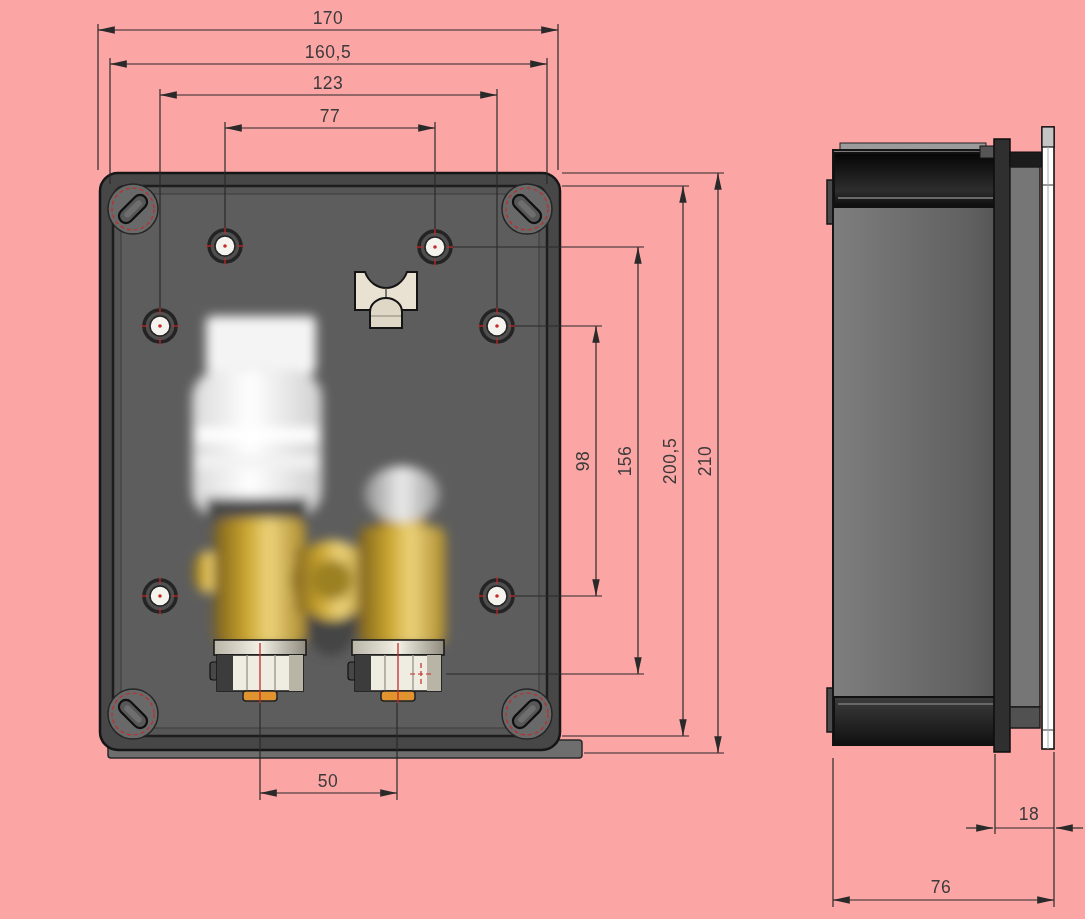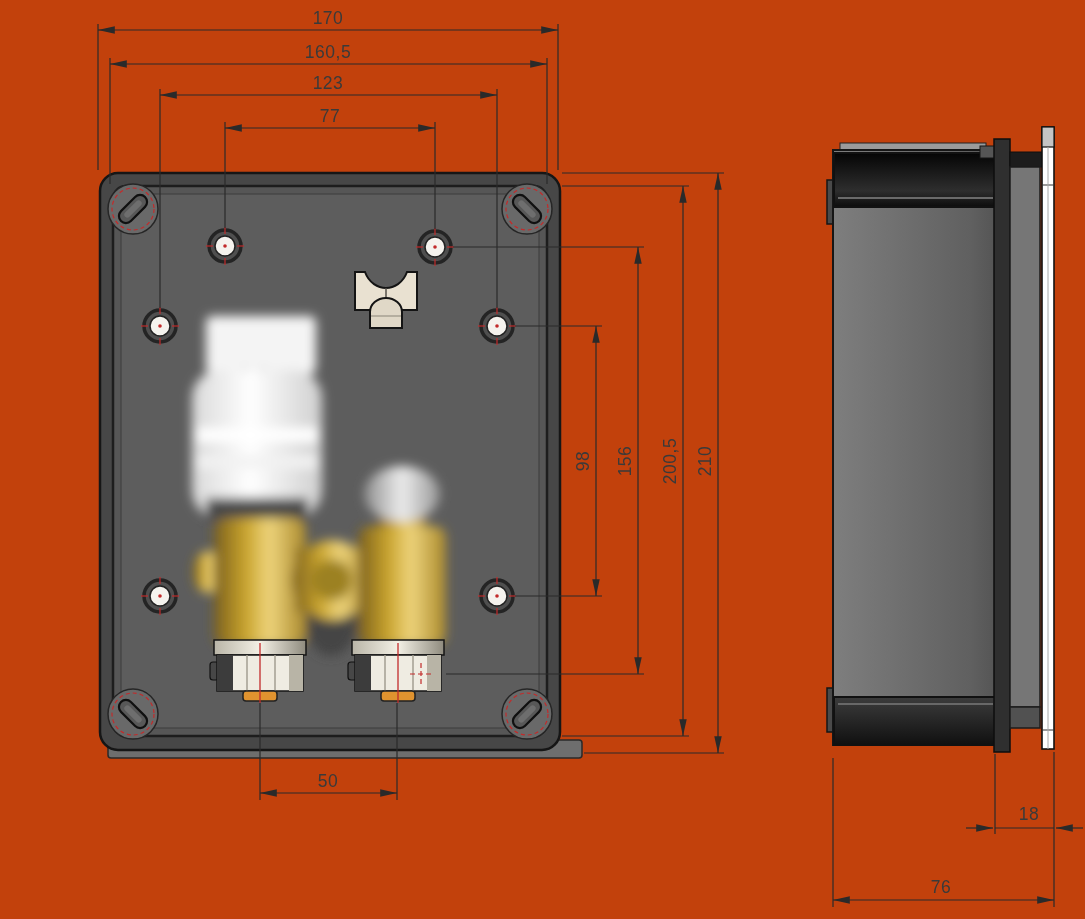--- a/index.html
+++ b/index.html
@@ -1,16 +1,16 @@
 <!DOCTYPE html>
 <html><head>
 <meta charset="utf-8">
 <style>
   html,body{margin:0;padding:0;background:#ffffff;}
-  #canvas{position:relative;width:1085px;height:919px;background:#c2410c;overflow:hidden;
+  #canvas{position:relative;width:1085px;height:919px;background:#fca5a5;overflow:hidden;
           font-family:"Liberation Sans",sans-serif;}
   svg{position:absolute;left:0;top:0;}
   text.dim{font-family:"Liberation Sans",sans-serif;font-size:17.5px;fill:#3a3a3a;letter-spacing:.5px;}
 </style>
 </head>
 <body>
 
 <div id="canvas">
 <svg width="1085" height="919" viewBox="0 0 1085 919">
   <defs>

